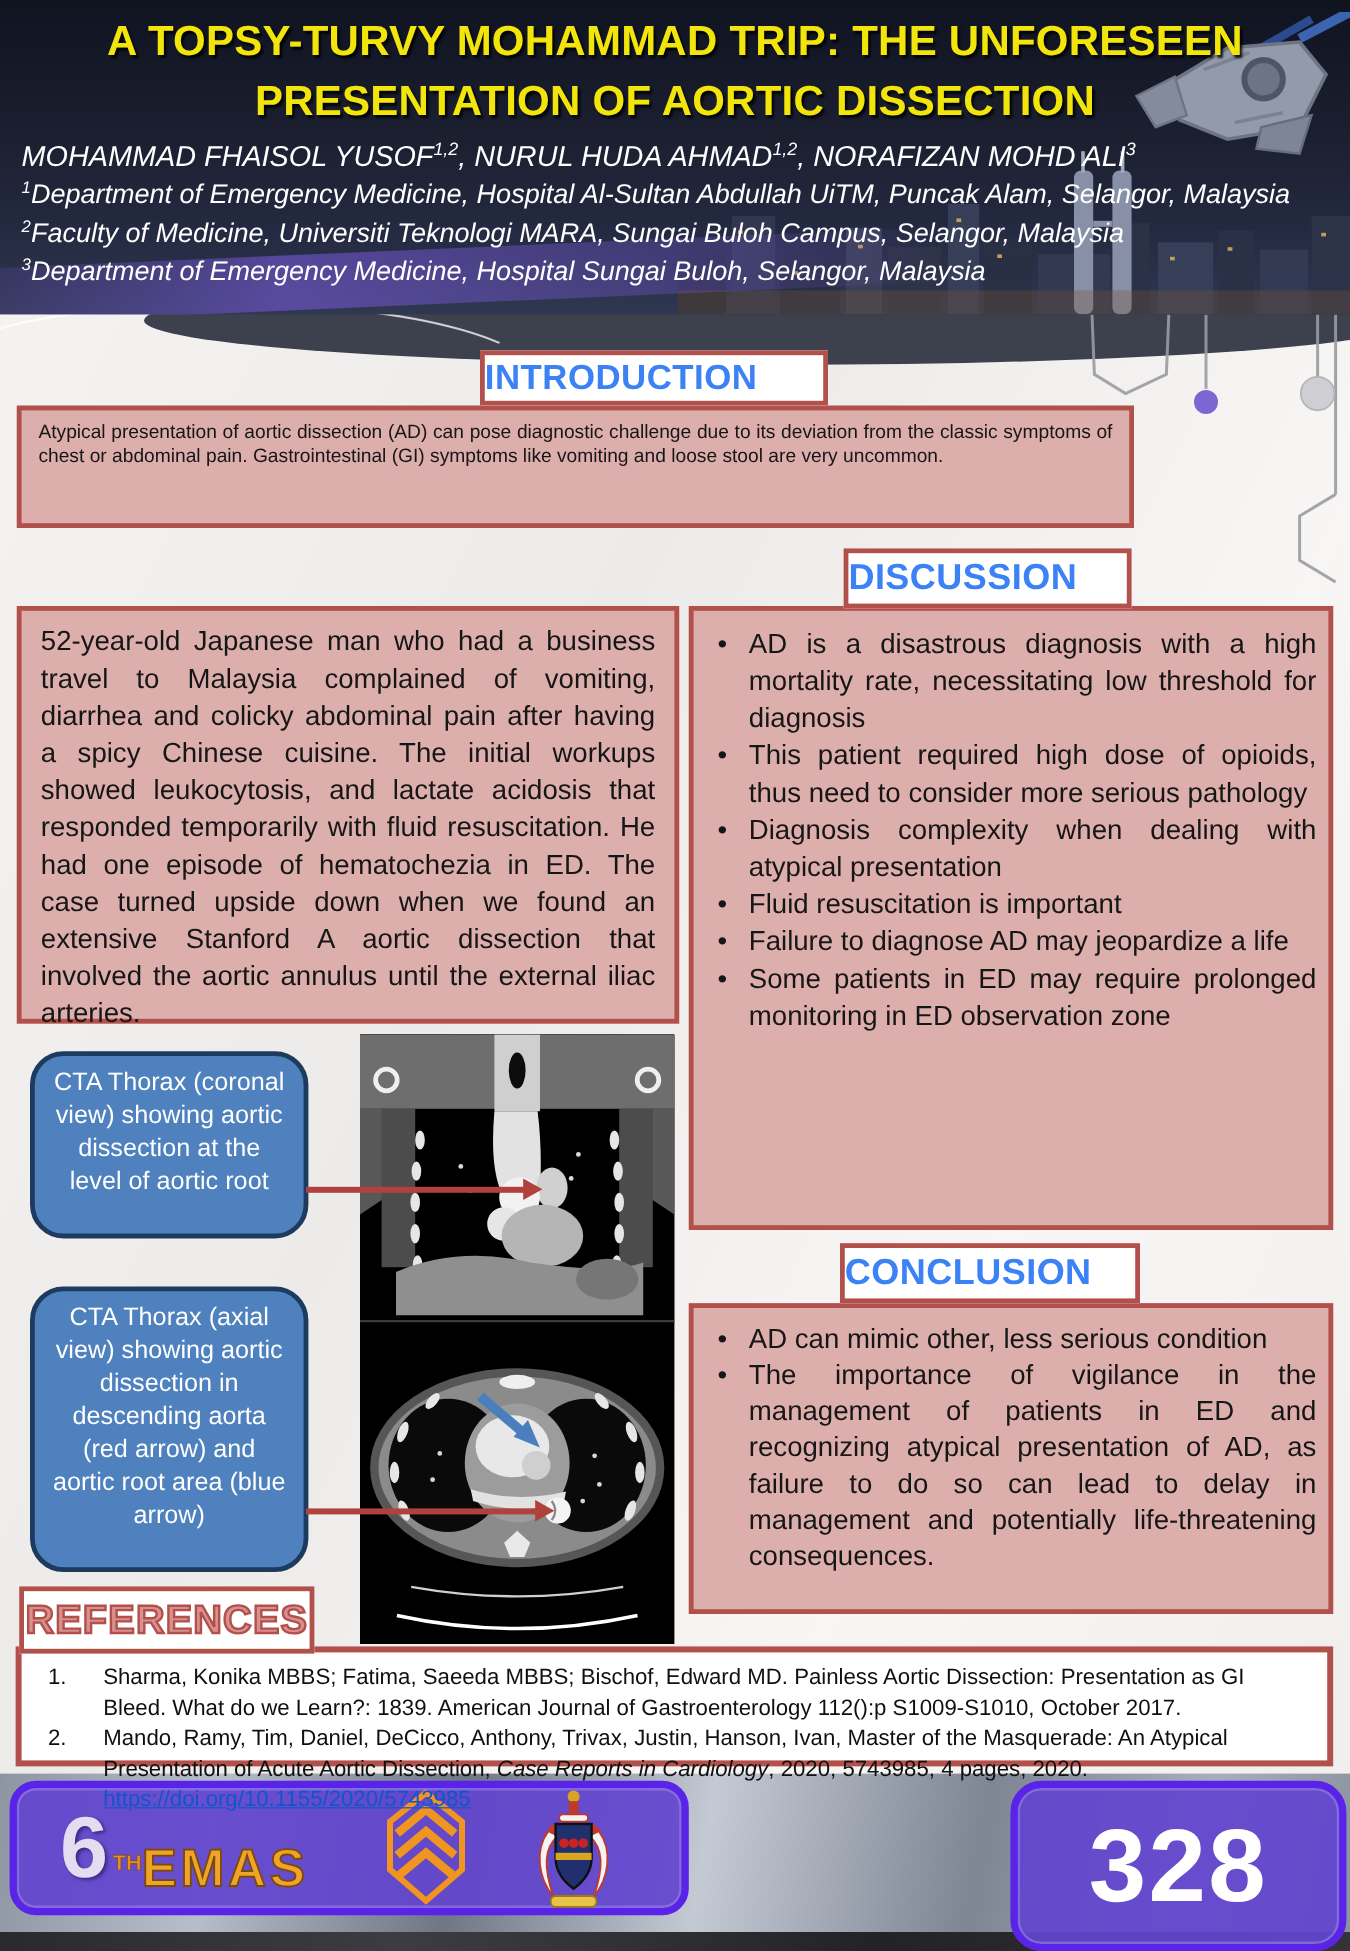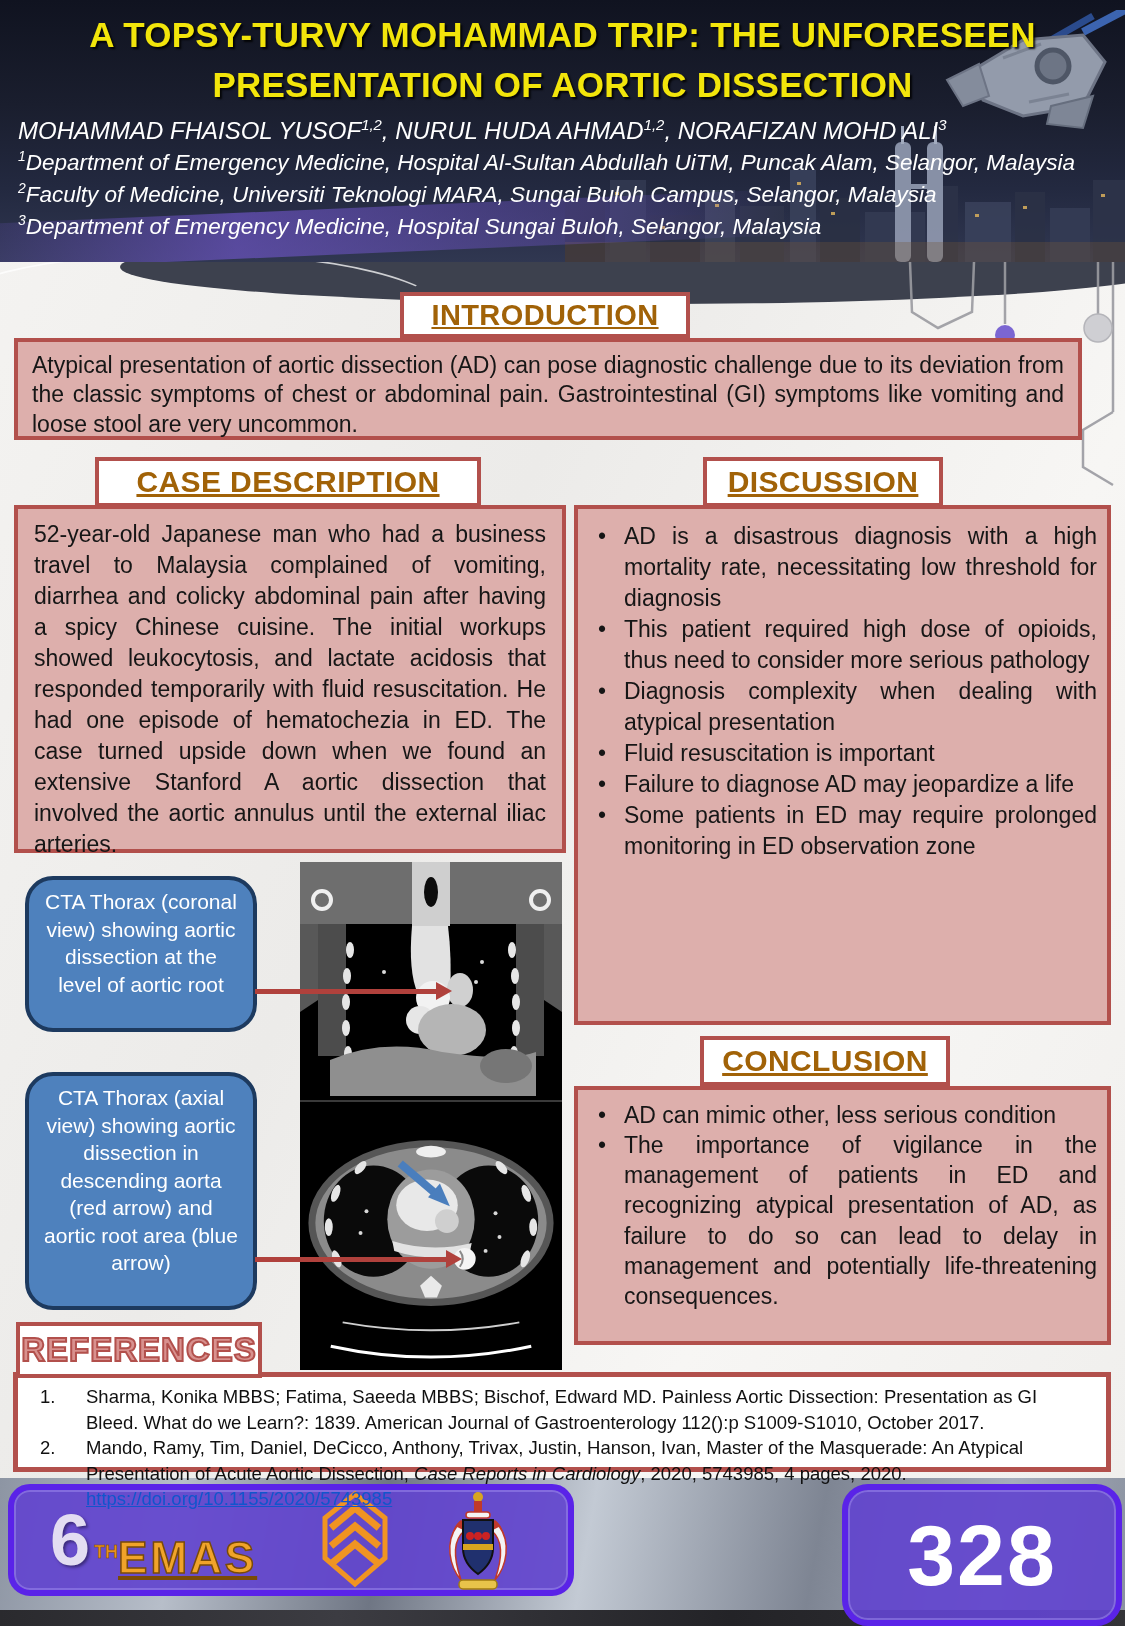--- a/index.html
+++ b/index.html
@@ -27,29 +27,29 @@
 
   .header-curve { position:absolute; left:120px; top:230px; width:1060px; height:74px; z-index:1;
                   background:#3d414e; border-radius:50%; }
   .swoosh-arc { position:absolute; left:-70px; top:252px; width:520px; height:130px; z-index:1;
                 border:2px solid rgba(255,255,255,.75); border-color:rgba(255,255,255,.75) transparent transparent transparent;
                 border-radius:50%; }
   .molecule { position:absolute; left:850px; top:262px; z-index:1; }
 
   
   .heading-box { position:absolute; z-index:3; background:#fff; border:4px solid #b2504c;
-                 display:flex; align-items:center; justify-content:center;
-                 font-weight:bold; color:#a16207; letter-spacing:.4px;text-decoration:underline; }
+                 display:flex; align-items:center; 
+                 font-weight:bold; color:#3b82f6; letter-spacing:.4px; }
   .pink-box { position:absolute; z-index:2; background:#ddafac; border:4px solid #b2504c;
               color:#161616; text-align:justify; }
   .h-intro { left:400px; top:292px; width:290px; height:46px; font-size:29px; }
   .h-case  { left:95px;  top:457px; width:386px; height:50px; font-size:30px; }
   .h-disc  { left:703px; top:457px; width:240px; height:50px; font-size:30px; }
   .h-conc  { left:700px; top:1036px; width:250px; height:50px; font-size:30px; }
-  .b-intro { left:14px; top:338px; width:1068px; height:102px; padding:9px 14px; font-size:23px; line-height:1.28; }
+  .b-intro { left:14px; top:338px; width:931px; height:102px; padding:9px 14px; font-size:16px; line-height:1.28; }
   .b-case  { left:14px; top:505px; width:552px; height:348px; padding:10px 16px; font-size:23px; line-height:1.35; }
   .b-disc  { left:574px; top:505px; width:537px; height:520px; padding:12px 10px 10px 8px; font-size:23px; line-height:1.35; }
   .b-conc  { left:574px; top:1086px; width:537px; height:259px; padding:10px 10px 10px 8px; font-size:23px; line-height:1.31; }
   .bullets { list-style:none; }
   .bullets li { position:relative; padding-left:38px; text-align:justify; }
   .bullets li::before { content:"\2022"; position:absolute; left:12px; }
 
   
   .callout { position:absolute; z-index:3; background:#4e81bd; border:4px solid #1d3a5f;
              border-radius:28px; color:#fff; font-size:21px; line-height:1.31; text-align:center;
@@ -87,21 +87,21 @@
                border-radius:22px; z-index:2; box-shadow:inset 0 0 0 2px rgba(160,140,240,.5); }
   .card-logos { left:8px; top:6px; width:566px; height:112px; display:flex; align-items:center; }
   .card-number { left:842px; top:6px; width:280px; height:142px; border-radius:26px;
                  display:flex; align-items:center; justify-content:center; }
   .card-number span { font-size:86px; font-weight:bold; color:#fff; letter-spacing:2px; }
   .logo-six { font-size:72px; font-weight:bold; color:#e3ddf2; margin-left:36px; line-height:1;
               text-shadow:2px 2px 3px rgba(30,20,70,.6); }
   .logo-stack { display:flex; flex-direction:row; margin-left:2px;margin-top:36px; }
   .logo-th { font-size:18px; font-weight:bold; color:#e8921c; -webkit-text-stroke:.5px #7a4b07; margin:6px 0 0 2px; }
   .logo-emas { font-size:44px; font-weight:bold; color:#f0a32a; -webkit-text-stroke:1.5px #7a4b07;
-               letter-spacing:3px; line-height:1;text-decoration:underline; }
+               letter-spacing:3px; line-height:1; }
   .chevron-icon { margin-left:62px; }
   .crest-icon { margin-left:52px; }
 </style>
 </head>
 <body>
 
 <div class="page">
 
   <div class="header">
     <svg class="skyline" width="560" height="140" viewBox="0 0 560 140">
@@ -172,23 +172,20 @@
     </g>
     <circle cx="155" cy="73" r="10" fill="#7b66d2"></circle>
     <circle cx="248" cy="66" r="14" fill="#cfcfd3" stroke="#b5b5ba" stroke-width="1.5"></circle>
   </svg>
 
   <div class="heading-box h-intro">
       <span>INTRODUCTION</span>
     </div>
   <div class="pink-box b-intro"><span>Atypical presentation of aortic dissection (AD) can pose diagnostic challenge due to its deviation from the classic symptoms of chest or abdominal pain. Gastrointestinal (GI) symptoms like vomiting and loose stool are very uncommon.</span></div>
 
-  <div class="heading-box h-case">
-      <span>CASE DESCRIPTION</span>
-    </div>
   <div class="pink-box b-case"><span>52-year-old Japanese man who had a business travel to Malaysia complained of vomiting, diarrhea and colicky abdominal pain after having a spicy Chinese cuisine. The initial workups showed leukocytosis, and lactate acidosis that responded temporarily with fluid resuscitation. He had one episode of hematochezia in ED. The case turned upside down when we found an extensive Stanford A aortic dissection that involved the aortic annulus until the external iliac arteries.</span></div>
 
   <div class="heading-box h-disc">
       <span>DISCUSSION</span>
     </div>
   <div class="pink-box b-disc">
     <ul class="bullets">
       <li>AD is a disastrous diagnosis with a high mortality rate, necessitating low threshold for diagnosis</li>
       <li>This patient required high dose of opioids, thus need to consider more serious pathology</li>
       <li>Diagnosis complexity when dealing with atypical presentation</li>

